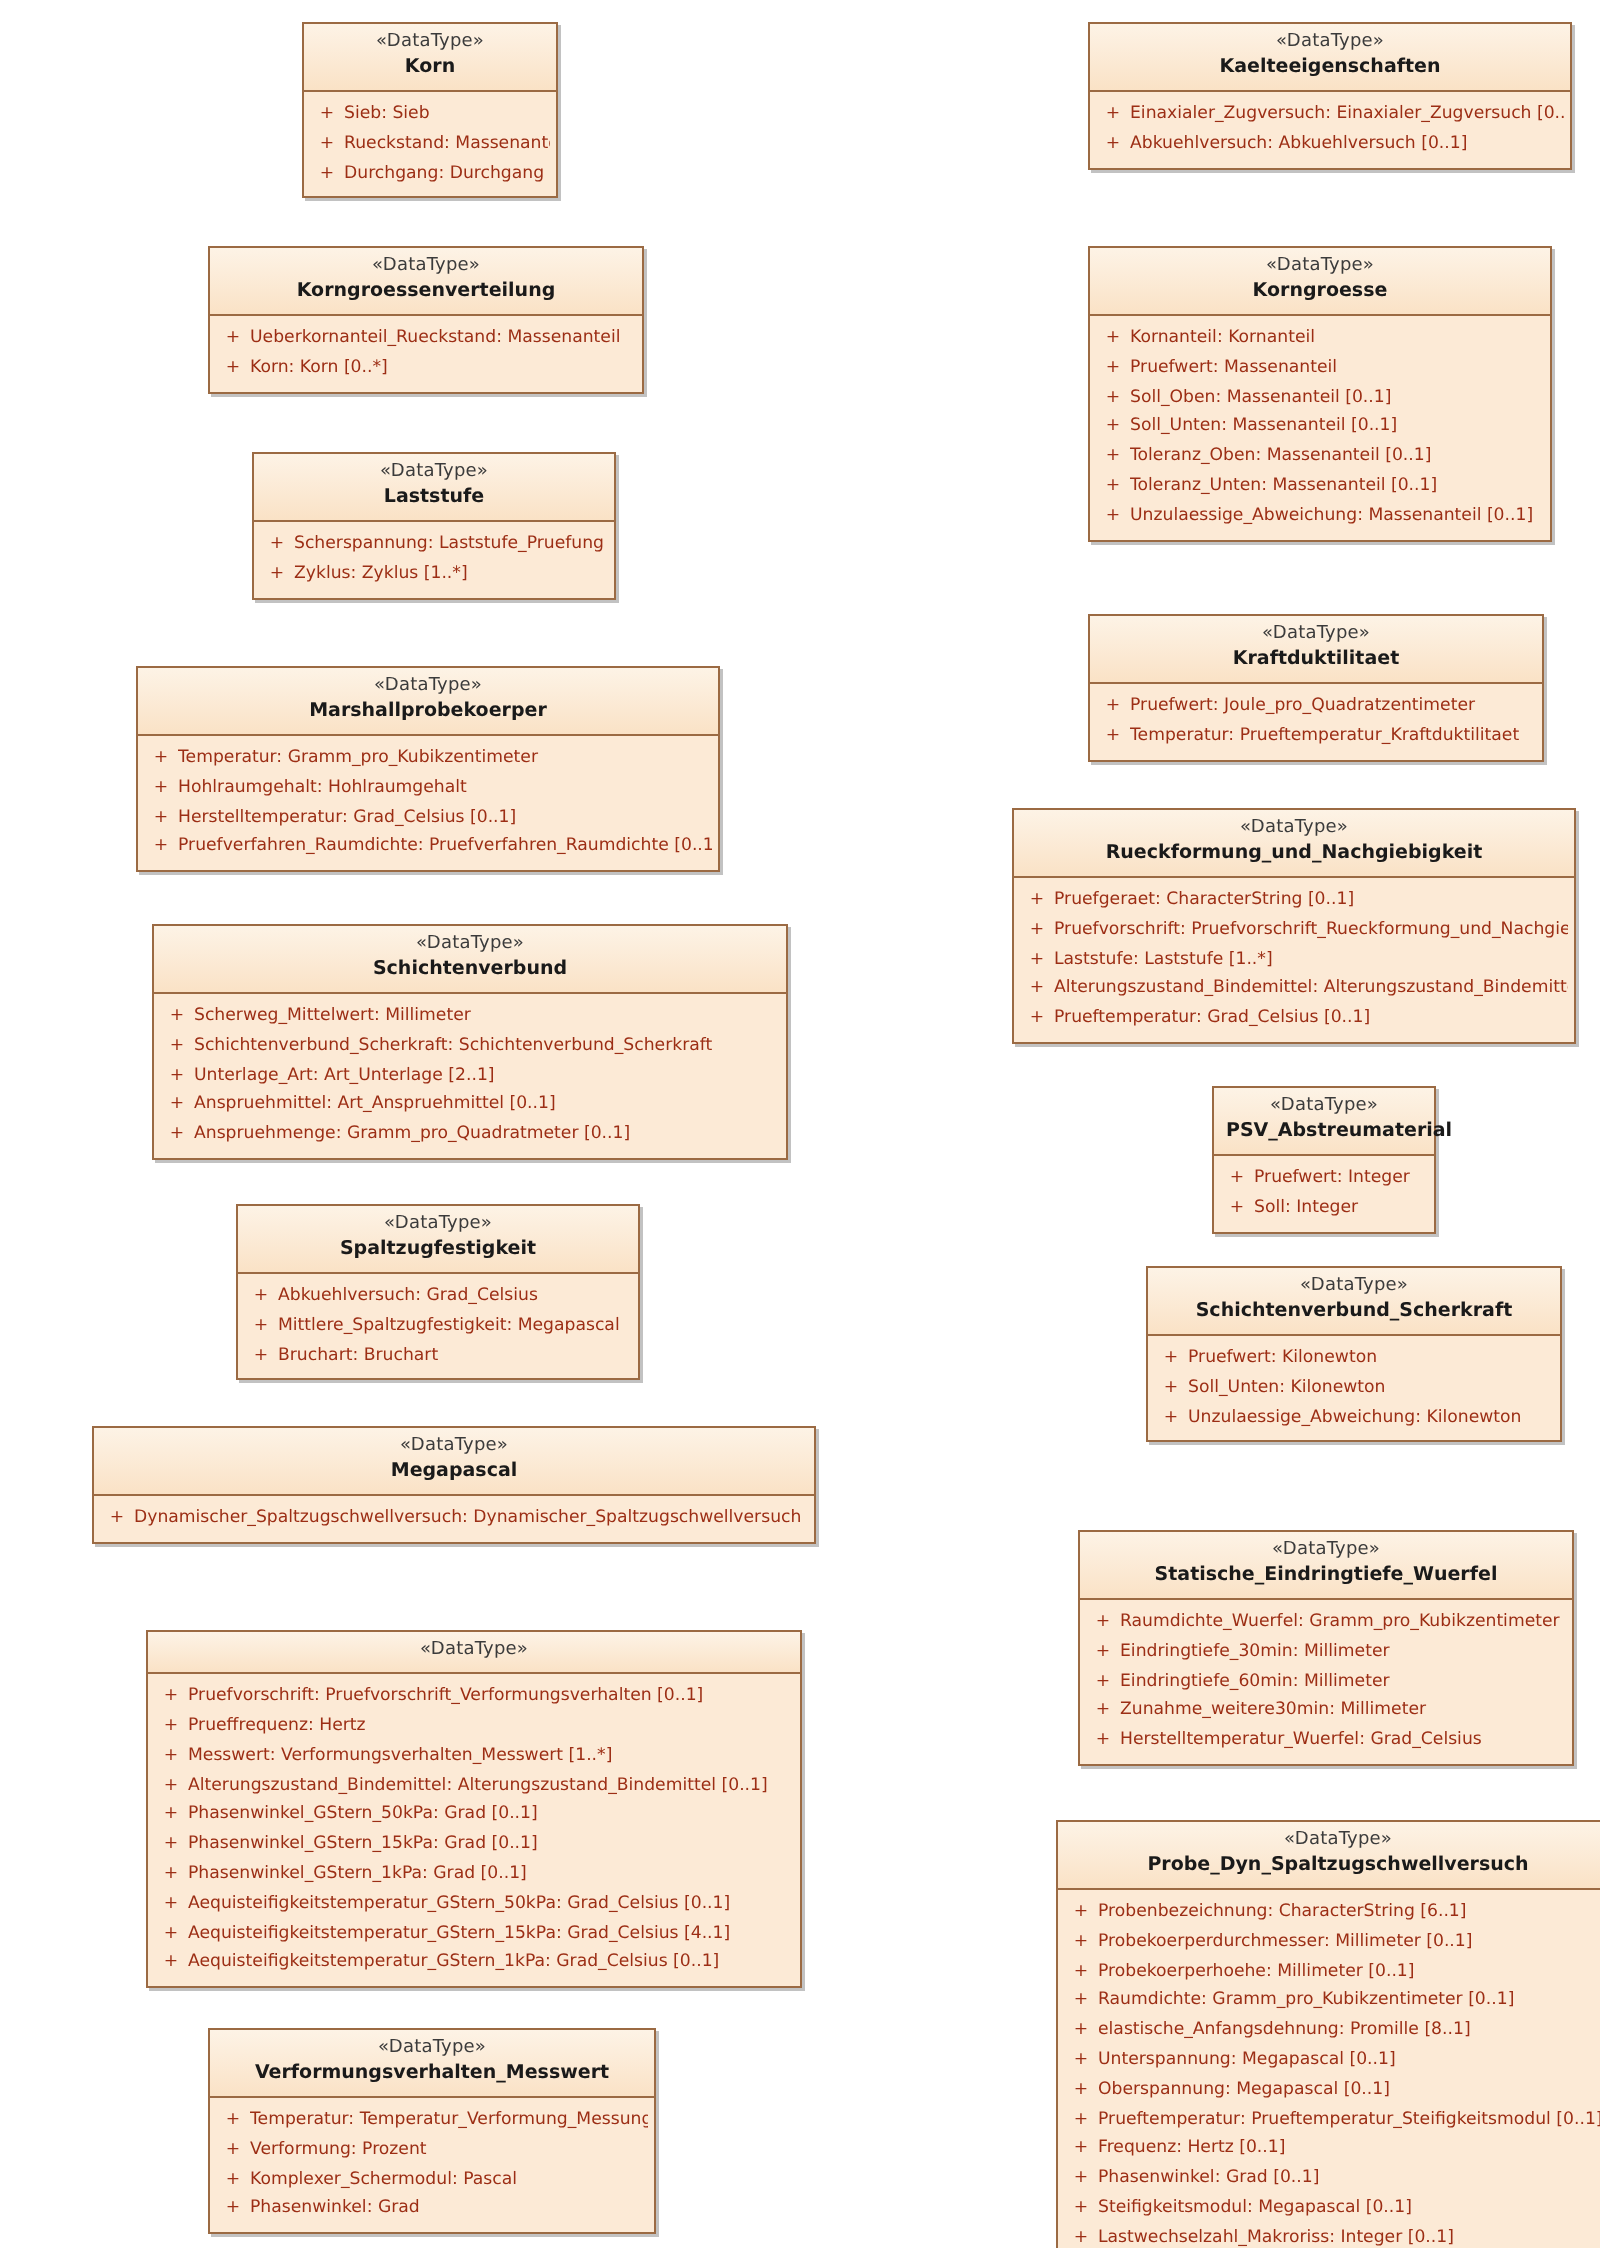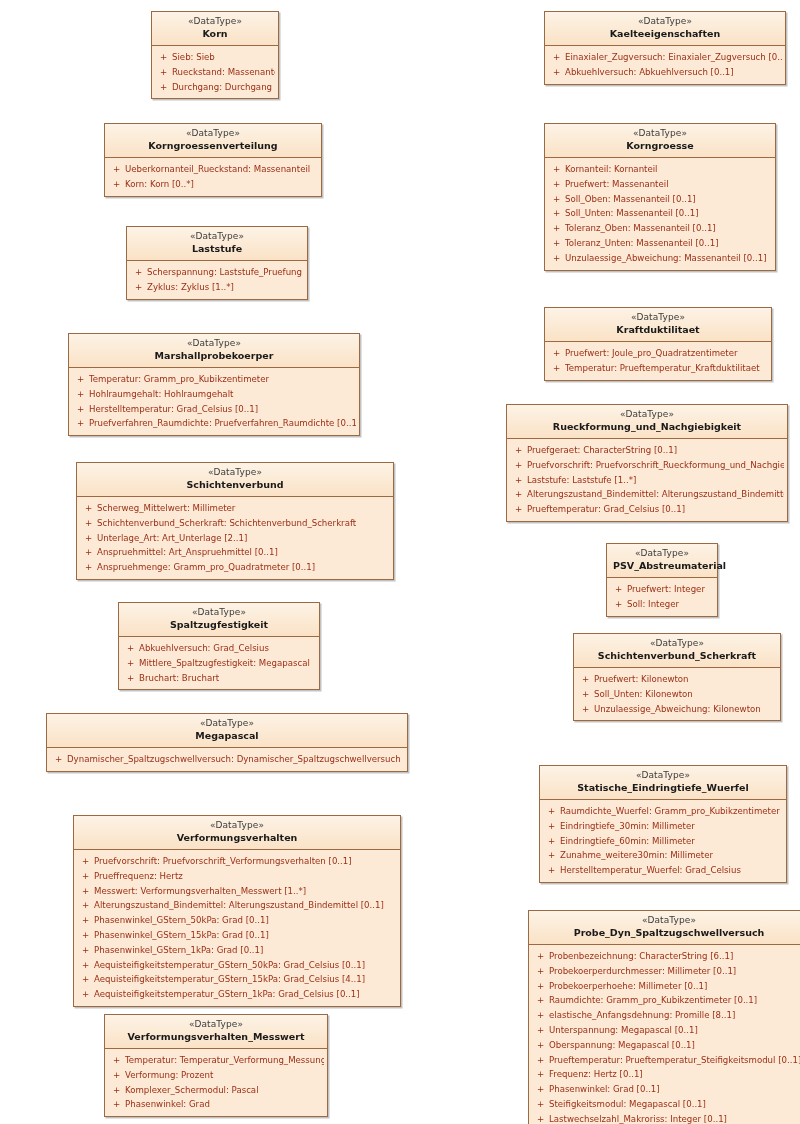--- a/index.html
+++ b/index.html
@@ -368,21 +368,20 @@
         </div>
         <div class="attr-row">
           <span class="attr-vis">+</span>
           <span class="attr-text">Herstelltemperatur_Wuerfel: Grad_Celsius</span>
         </div>
       </div>
     </div>
     <div class="uml-class" style="left: 37px; top: 815px; width: 328px;">
       <div class="uml-header">
         <span class="stereotype">«DataType»</span>
-        <span class="classname">Verformungsverhalten</span>
       </div>
       <div class="uml-attrs">
         <div class="attr-row">
           <span class="attr-vis">+</span>
           <span class="attr-text">Pruefvorschrift: Pruefvorschrift_Verformungsverhalten [0..1]</span>
         </div>
         <div class="attr-row">
           <span class="attr-vis">+</span>
           <span class="attr-text">Prueffrequenz: Hertz</span>
         </div>

